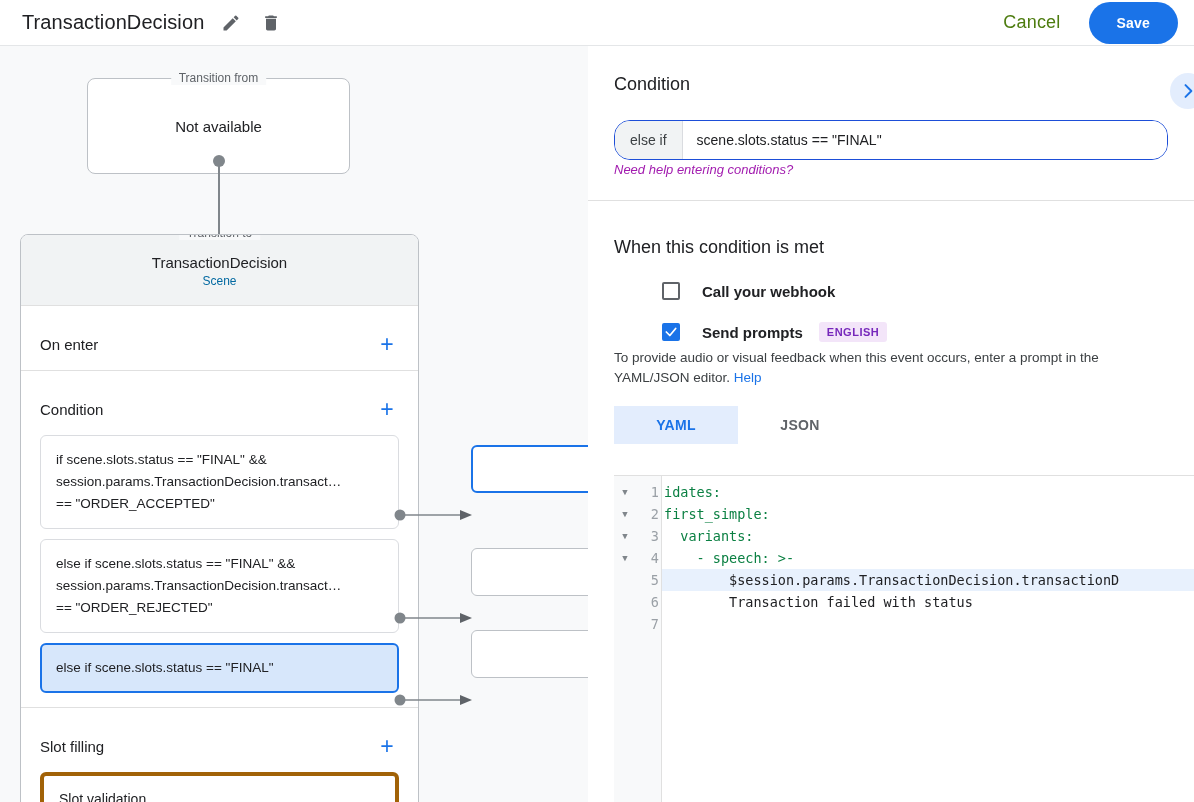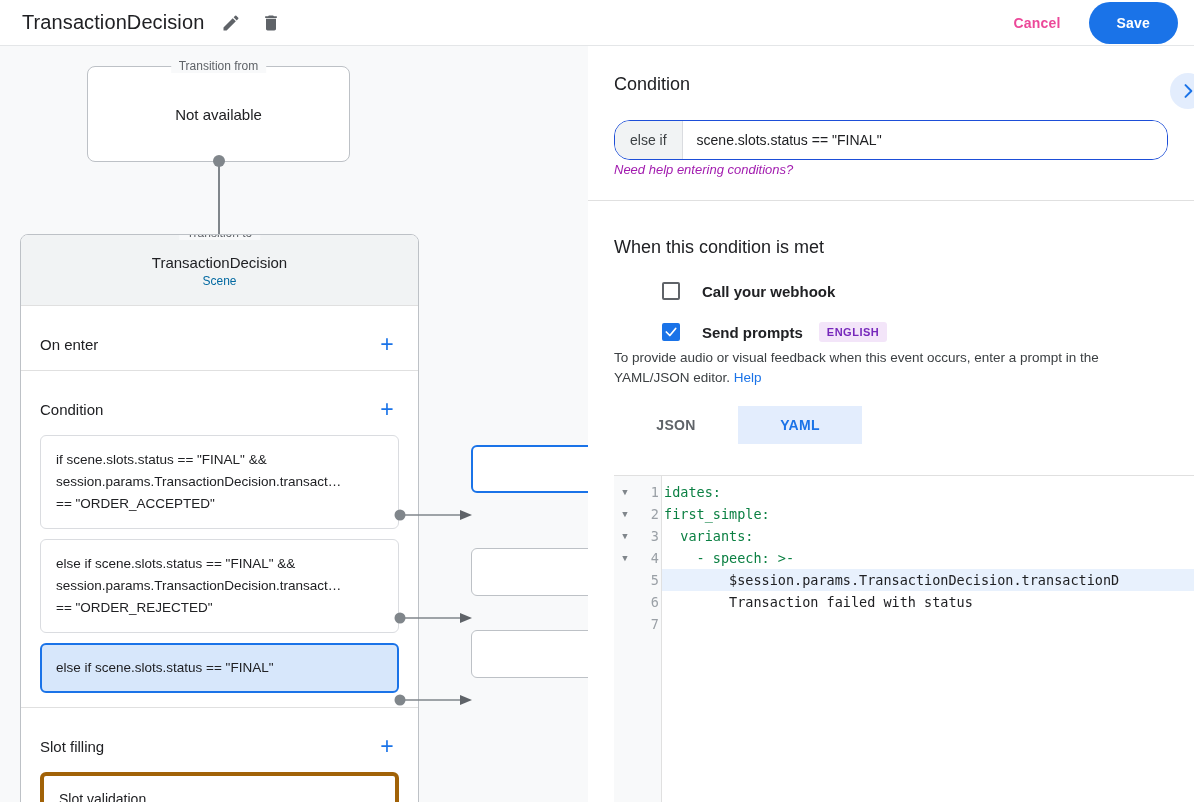--- a/index.html
+++ b/index.html
@@ -45,23 +45,23 @@
   .icon-btn svg { display: block; }
   #edit-icon-btn { margin-left: 12px; }
   #delete-icon-btn { margin-left: 10px; }
   .topbar-right {
     margin-left: auto;
     display: flex;
     align-items: center;
     padding-right: 16px;
   }
   .cancel-btn {
-    color: #ec4899;
-    font-size: 14px;
-    font-weight: bold;
+    color: #4d7c0f;
+    font-size: 18px;
+    font-weight: normal;
     padding: 9px 14px;
     border-radius: 4px;
     cursor: pointer;
     letter-spacing: 0.2px;
     background: none;
     border: none;
     font-family: inherit;
   }
   .save-btn {
     background: #1a73e8;
@@ -105,21 +105,21 @@
     top: -8px;
     left: 50%;
     transform: translateX(-50%);
     background: #f8f9fa;
     padding: 0 8px;
     font-size: 12px;
     color: #5f6368;
     white-space: nowrap;
   }
   #transition-from-box {
-    left: 87px; top: 20px;
+    left: 87px; top: 32px;
     width: 263px; height: 96px;
     display: flex;
     align-items: center;
     justify-content: center;
   }
   #transition-from-box .box-text {
     font-size: 15px;
     color: #202124;
   }
 
@@ -585,22 +585,22 @@
           <polyline points="4 12 10 18 20 6"></polyline>
         </svg>
       </div>
       <span class="check-label">Send prompts</span>
       <span class="lang-badge">ENGLISH</span>
     </div>
 
     <p class="desc-text"><span>To provide audio or visual feedback when this event occurs, enter a prompt in the YAML/JSON editor.</span> <span class="inline-link">Help</span></p>
 
     <div class="tabs">
+      <div class="tab active">YAML</div>
       <div class="tab">JSON</div>
-      <div class="tab active">YAML</div>
     </div>
   </div>
 </div>
 
 <div class="editor">
   <div class="gutter-fold">
     <div class="fold">▼</div>
     <div class="fold">▼</div>
     <div class="fold">▼</div>
     <div class="fold">▼</div>

